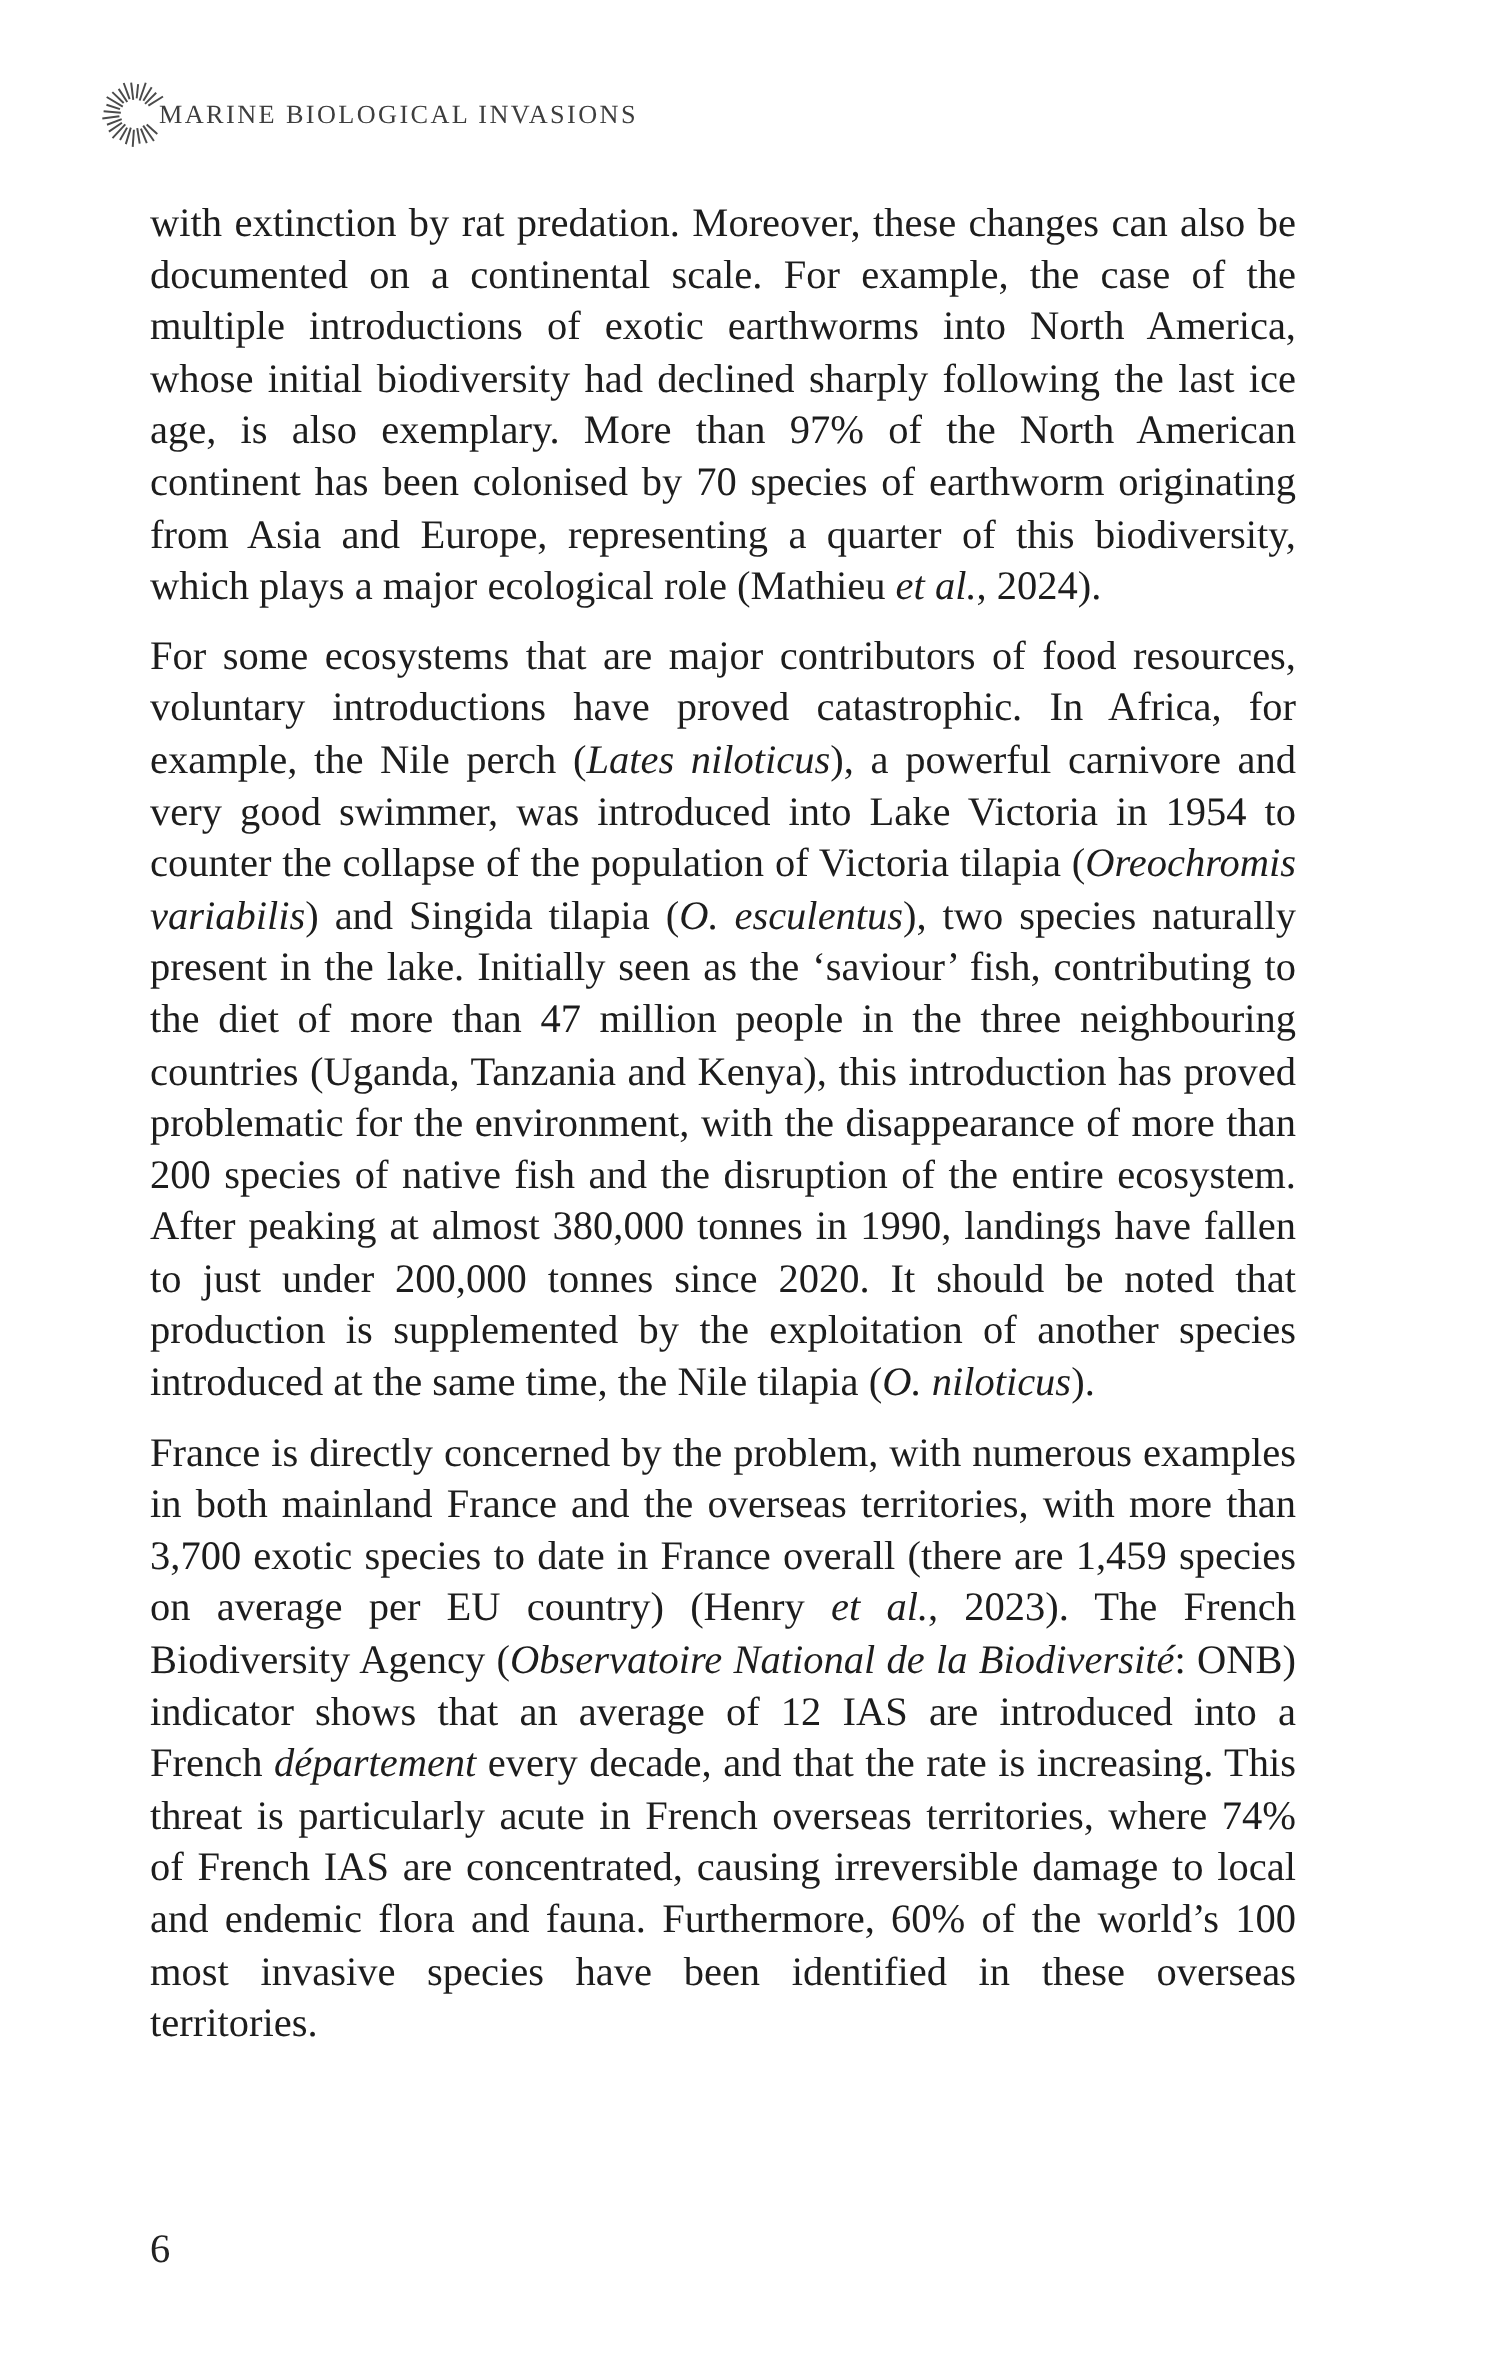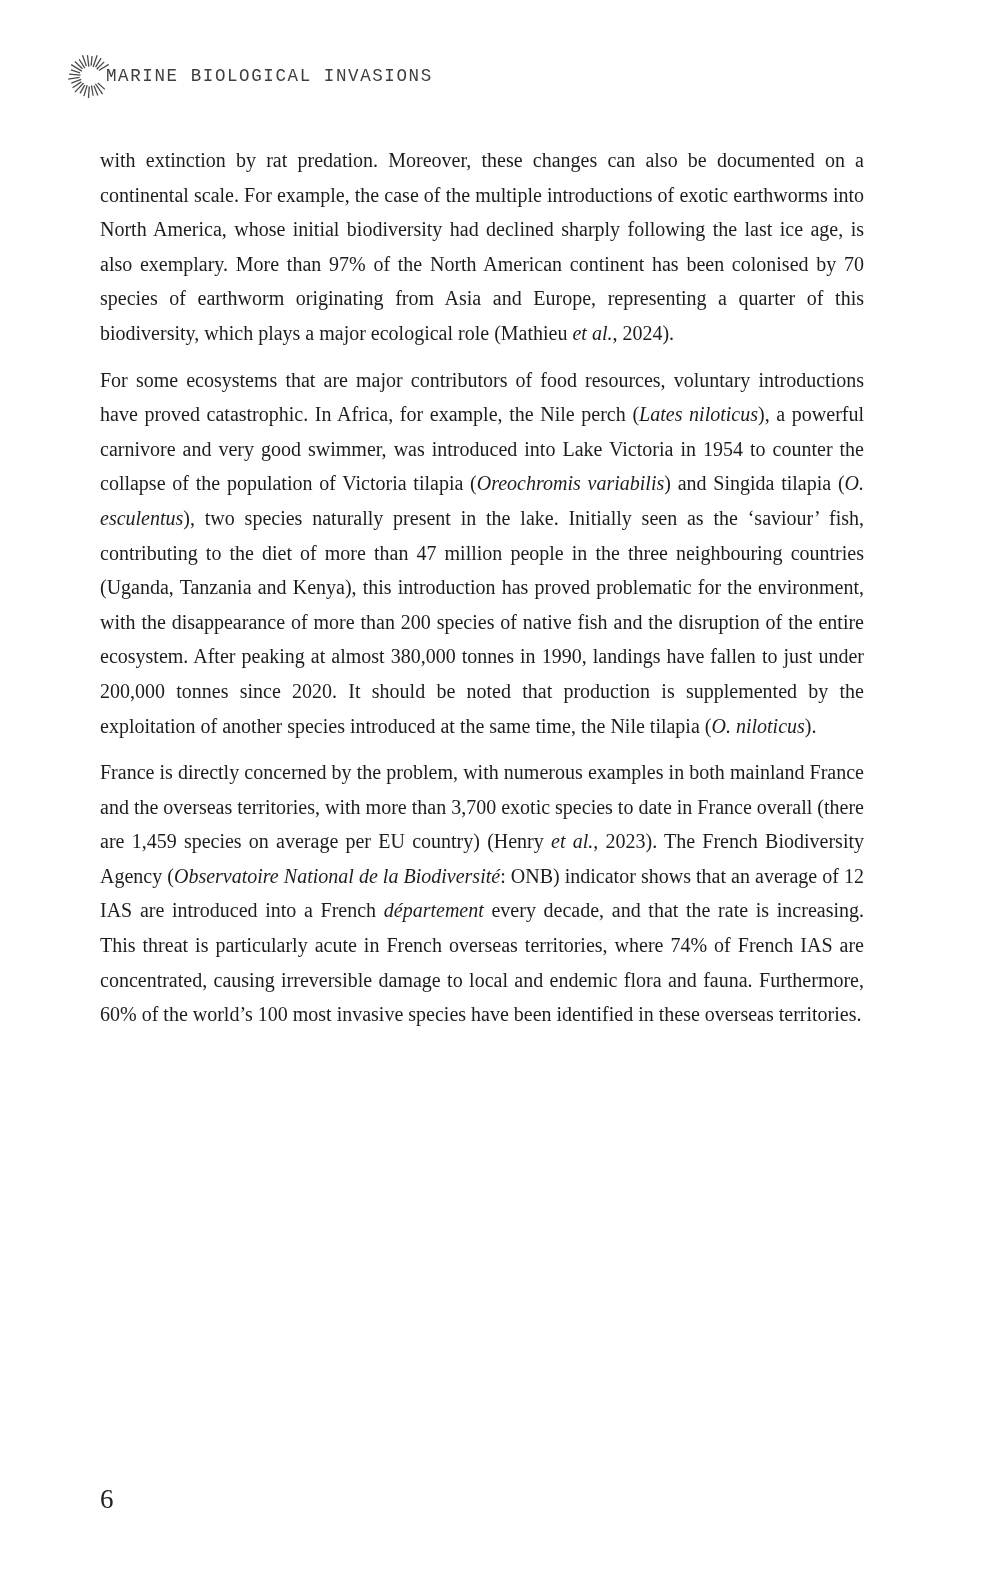--- a/index.html
+++ b/index.html
@@ -23,39 +23,38 @@
     display: flex;
     align-items: center;
   }
   .logo {
     width: 52px;
     height: 56px;
     margin-right: -10px;
     flex: 0 0 auto;
   }
   .journal-title {
-    font-family: Liberation Mono, monospace;
+    font-family: Liberation Serif, serif;
     font-size: 17.5px;
     font-weight: 400;
     letter-spacing: 1.6px;
     color: #3e3e3e;
     white-space: nowrap;
   }
 
   
   .body-text {
     position: absolute;
     top: 131px;
     left: 100px;
     width: 764px;
-    font-size: 20px;
+    font-size: 27px;
     line-height: 34.6px;
     text-align: justify;
     text-justify: inter-word;
-    margin-top: 12px;
   }
   .body-text p {
     margin: 0 0 12px 0;
     padding: 0;
   }
   .body-text .it { font-style: italic; }
 
   
   .page-number {
     position: absolute;

